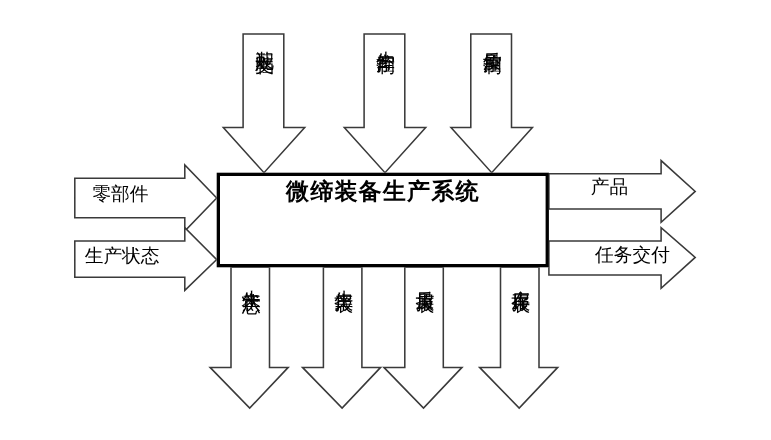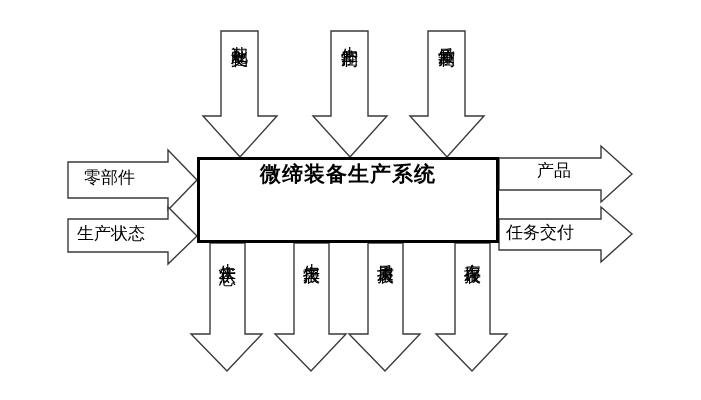--- a/index.html
+++ b/index.html
@@ -110,21 +110,21 @@
   <div class="lbl lbl-h" style="left:77px; top:225px;">生产状态</div>
 
   <div class="lbl lbl-v" style="left:231px; top:33px;">装配文档</div>
 
   <div class="lbl lbl-v" style="left:341px; top:33px;">生产控制</div>
 
   <div class="lbl lbl-v" style="left:438px; top:33px;">质量控制</div>
 
   <div class="lbl lbl-h" style="left:537px; top:163px;font-family:Liberation Mono, monospace;">产品</div>
 
-  <div class="lbl lbl-h" style="left:506px; top:224px;text-align:right;">任务交付</div>
+  <div class="lbl lbl-h" style="left:541px; top:224px;text-align:right;">任务交付</div>
 
   <div class="lbl lbl-v" style="left:219px; top:250px;">生产状态</div>
 
   <div class="lbl lbl-v" style="left:303px; top:250px;">生产报表</div>
 
   <div class="lbl lbl-v" style="left:377px; top:250px;">质量报表</div>
 
   <div class="lbl lbl-v" style="left:464px; top:250px;">库存报表</div>
 
 </div>

